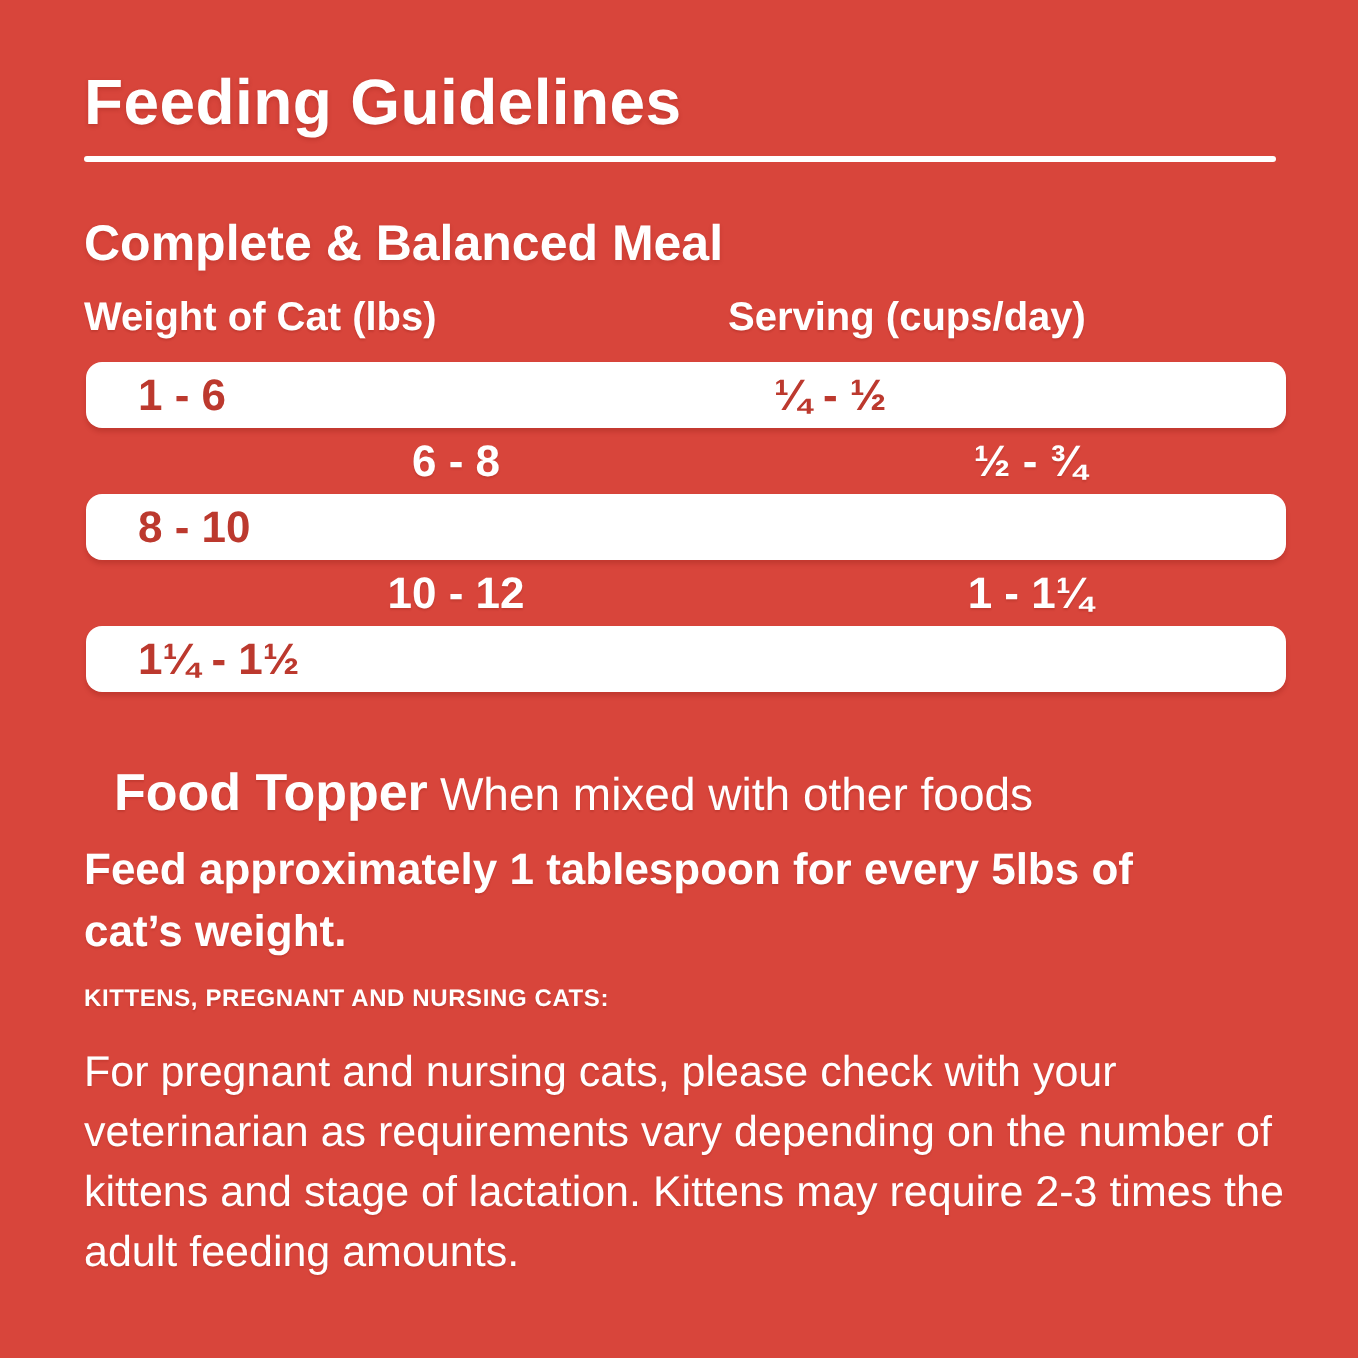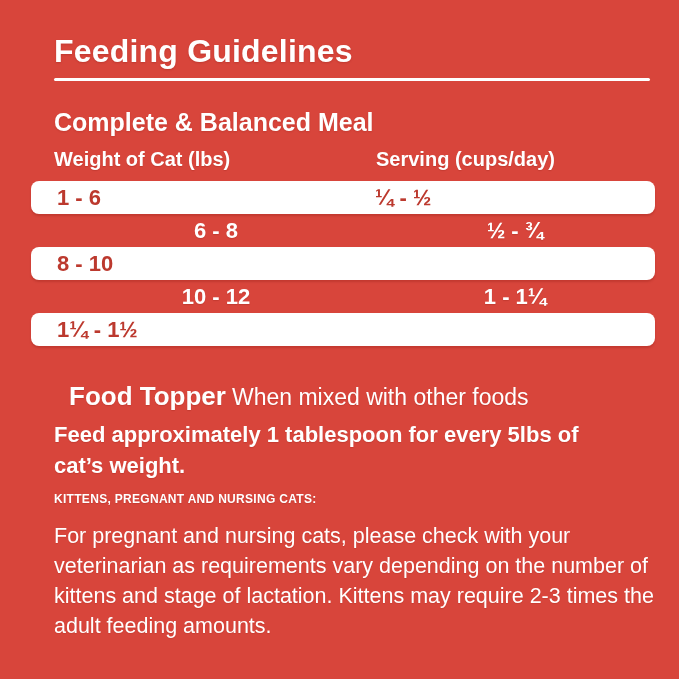--- a/index.html
+++ b/index.html
@@ -9,21 +9,21 @@
     --text-on-white: #BC392E;
   }
   * { margin: 0; padding: 0; box-sizing: border-box; }
   html, body { width: 679px; height: 679px; }
   body {
     font-family: "Liberation Sans", "DejaVu Sans", sans-serif;
     background: var(--background);
     position: relative;
     overflow: hidden;
   }
-  .panel { position: absolute; inset: 0; margin-left: 12px; }
+  .panel { position: absolute; inset: 0; }
 
   .title {
     position: absolute; left: 42px; top: 33px;
     font-size: 32px; font-weight: bold; color: var(--text-on-red);
     letter-spacing: 0.2px;
     text-shadow: 0 1px 2px rgba(120,20,10,0.25);
   }
   .title-rule {
     position: absolute; left: 42px; top: 78px;
     width: 596px; height: 3px; background: var(--text-on-red);
@@ -39,21 +39,21 @@
     position: absolute; left: 0; top: 148px; width: 679px; height: 24px;
   }
   .col-header {
     position: absolute; font-size: 20px; font-weight: bold; color: var(--text-on-red);
     text-shadow: 0 1px 1px rgba(120,20,10,0.2);
   }
   .col-header.c1 { left: 42px; }
   .col-header.c2 { left: 364px; }
 
   .feeding-table {
-    position: absolute; left: 0; top: 181px; width: 662px;
+    position: absolute; left: 0; top: 181px; width: 662px; padding-left: 24px;
   }
   .trow {
     height: 33px; display: flex; align-items: center;
     font-size: 22px; font-weight: 600;
   }
   .trow.white {
     background: var(--row-white);
     color: var(--text-on-white);
     margin: 0 19px; border-radius: 8px;
     box-shadow: 0 2px 2px rgba(130,25,15,0.25);

